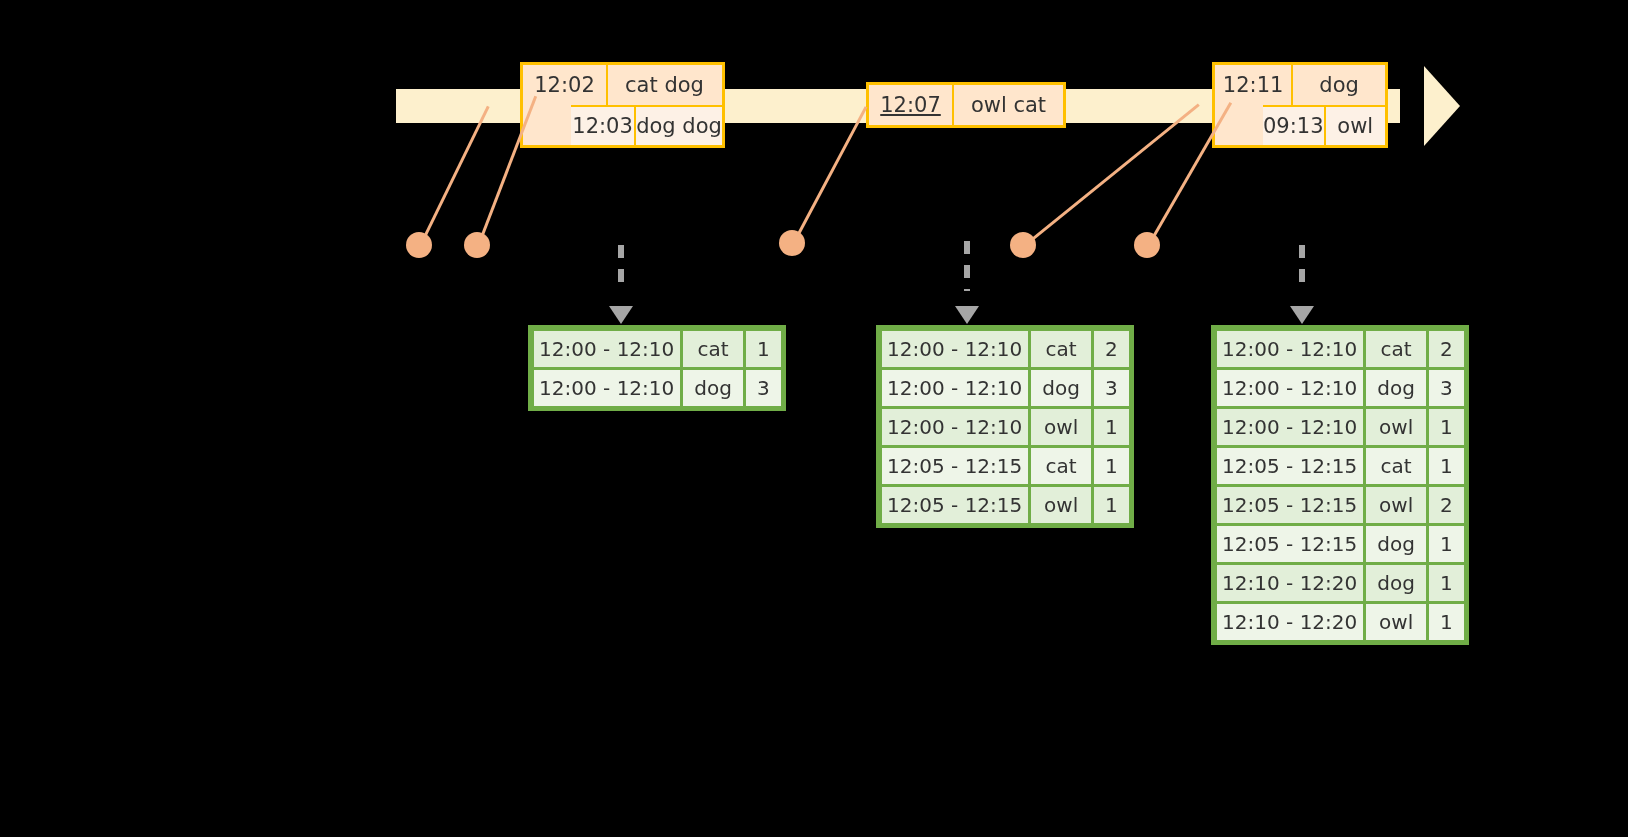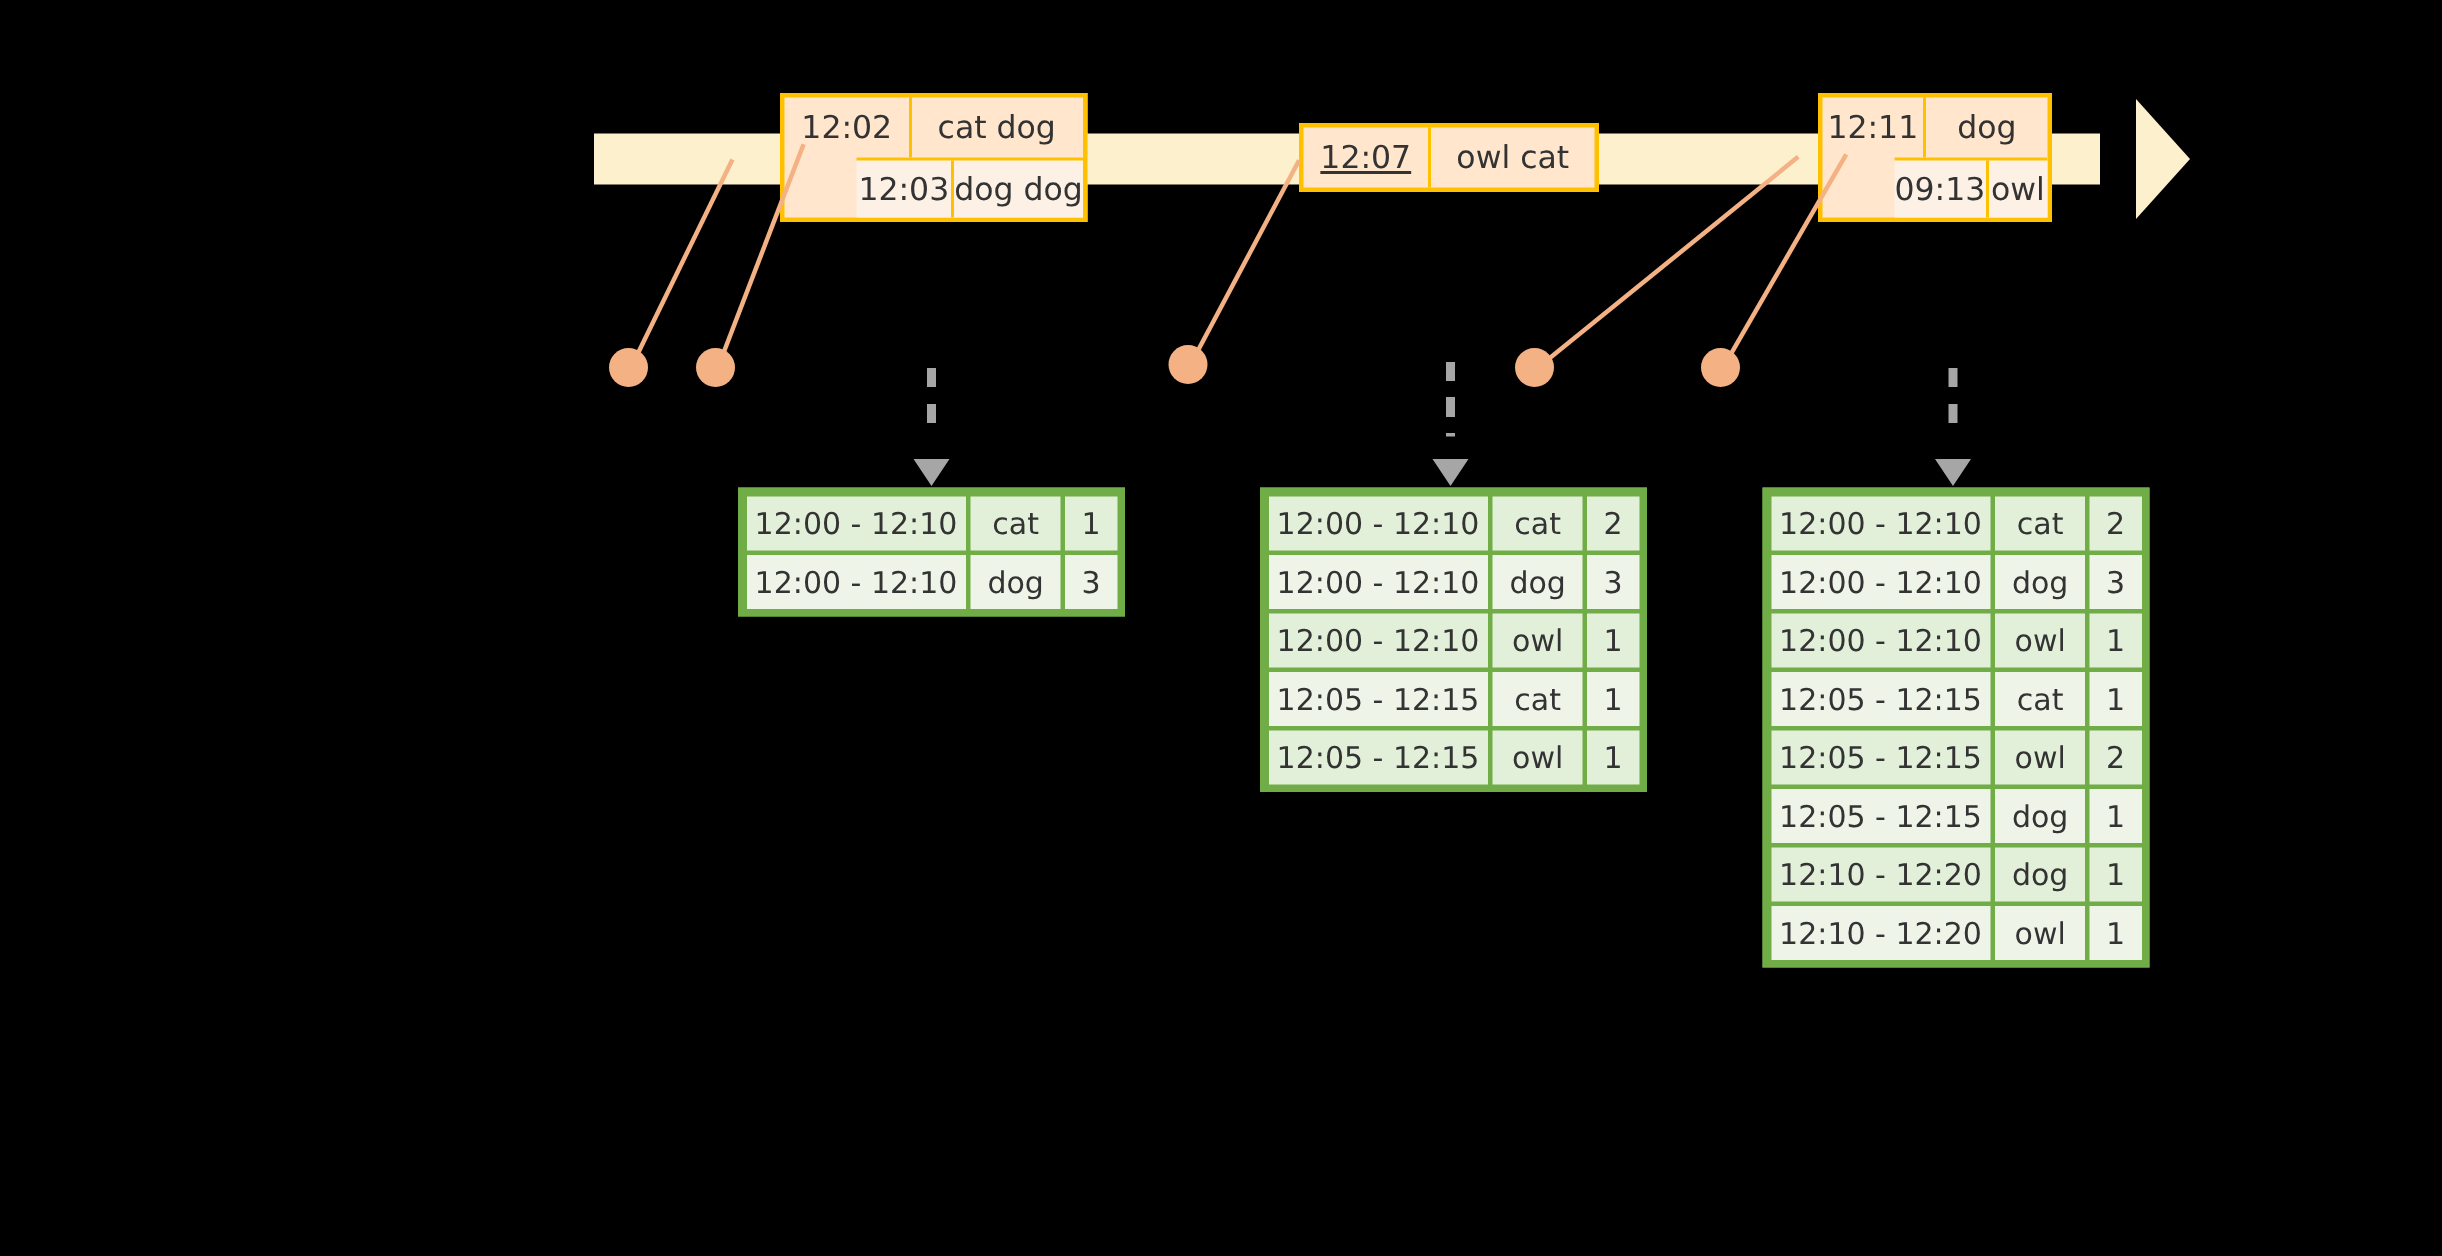--- a/index.html
+++ b/index.html
@@ -26,41 +26,41 @@
      box-sizing:border-box;font-size:21px;color:#333;}
 
   #evt-group-1{left:520px;top:62px;width:205px;}
   #evt-group-1 .evt-time{width:85px;}
   #evt-group-1 .evt-text{width:113px;}
 
   #evt-group-2{left:866px;top:82px;width:200px;}
   #evt-group-2 .evt-time{width:85px;text-decoration:underline;}
   #evt-group-2 .evt-text{width:109px;}
 
-  #evt-group-3{left:1212px;top:62px;width:156px;}
+  #evt-group-3{left:1212px;top:62px;width:176px;}
   #evt-group-3 .evt-time{width:80px;}
   #evt-group-3 .evt-text{width:94px;}
 
   
   .dot{position:absolute;width:26px;height:26px;border-radius:50%;
      background:#f4b183;}
   .connector{position:absolute;height:0;border-top:3px solid #f4b183;
      transform-origin:0 0;}
 
   
   .dash-arrow{position:absolute;width:6px;}
   .dash-line{width:6px;background:repeating-linear-gradient(to bottom,
       #a6a6a6 0 13px, transparent 13px 24px);}
   .dash-head{position:absolute;left:-9px;bottom:-17px;width:0;height:0;
      border-left:12px solid transparent;border-right:12px solid transparent;
      border-top:18px solid #a6a6a6;}
 
   
   .result-table{position:absolute;border:4px solid #70ad47;box-sizing:border-box;
-     background:#70ad47;}
+     background:#70ad47;margin-left:36px;}
   .res-row{display:flex;height:39px;box-sizing:border-box;}
   .res-cell{display:flex;align-items:center;justify-content:center;
      font-size:20px;color:#333;box-sizing:border-box;
      background:#e2efd9;margin:1.5px;}
   .res-row.light .res-cell{background:#eef5e8;}
   .res-cell.range{}
   .res-cell.word{}
   .res-cell.count{}
 
   #result-table-1{left:492px;top:325px;width:258px;}

